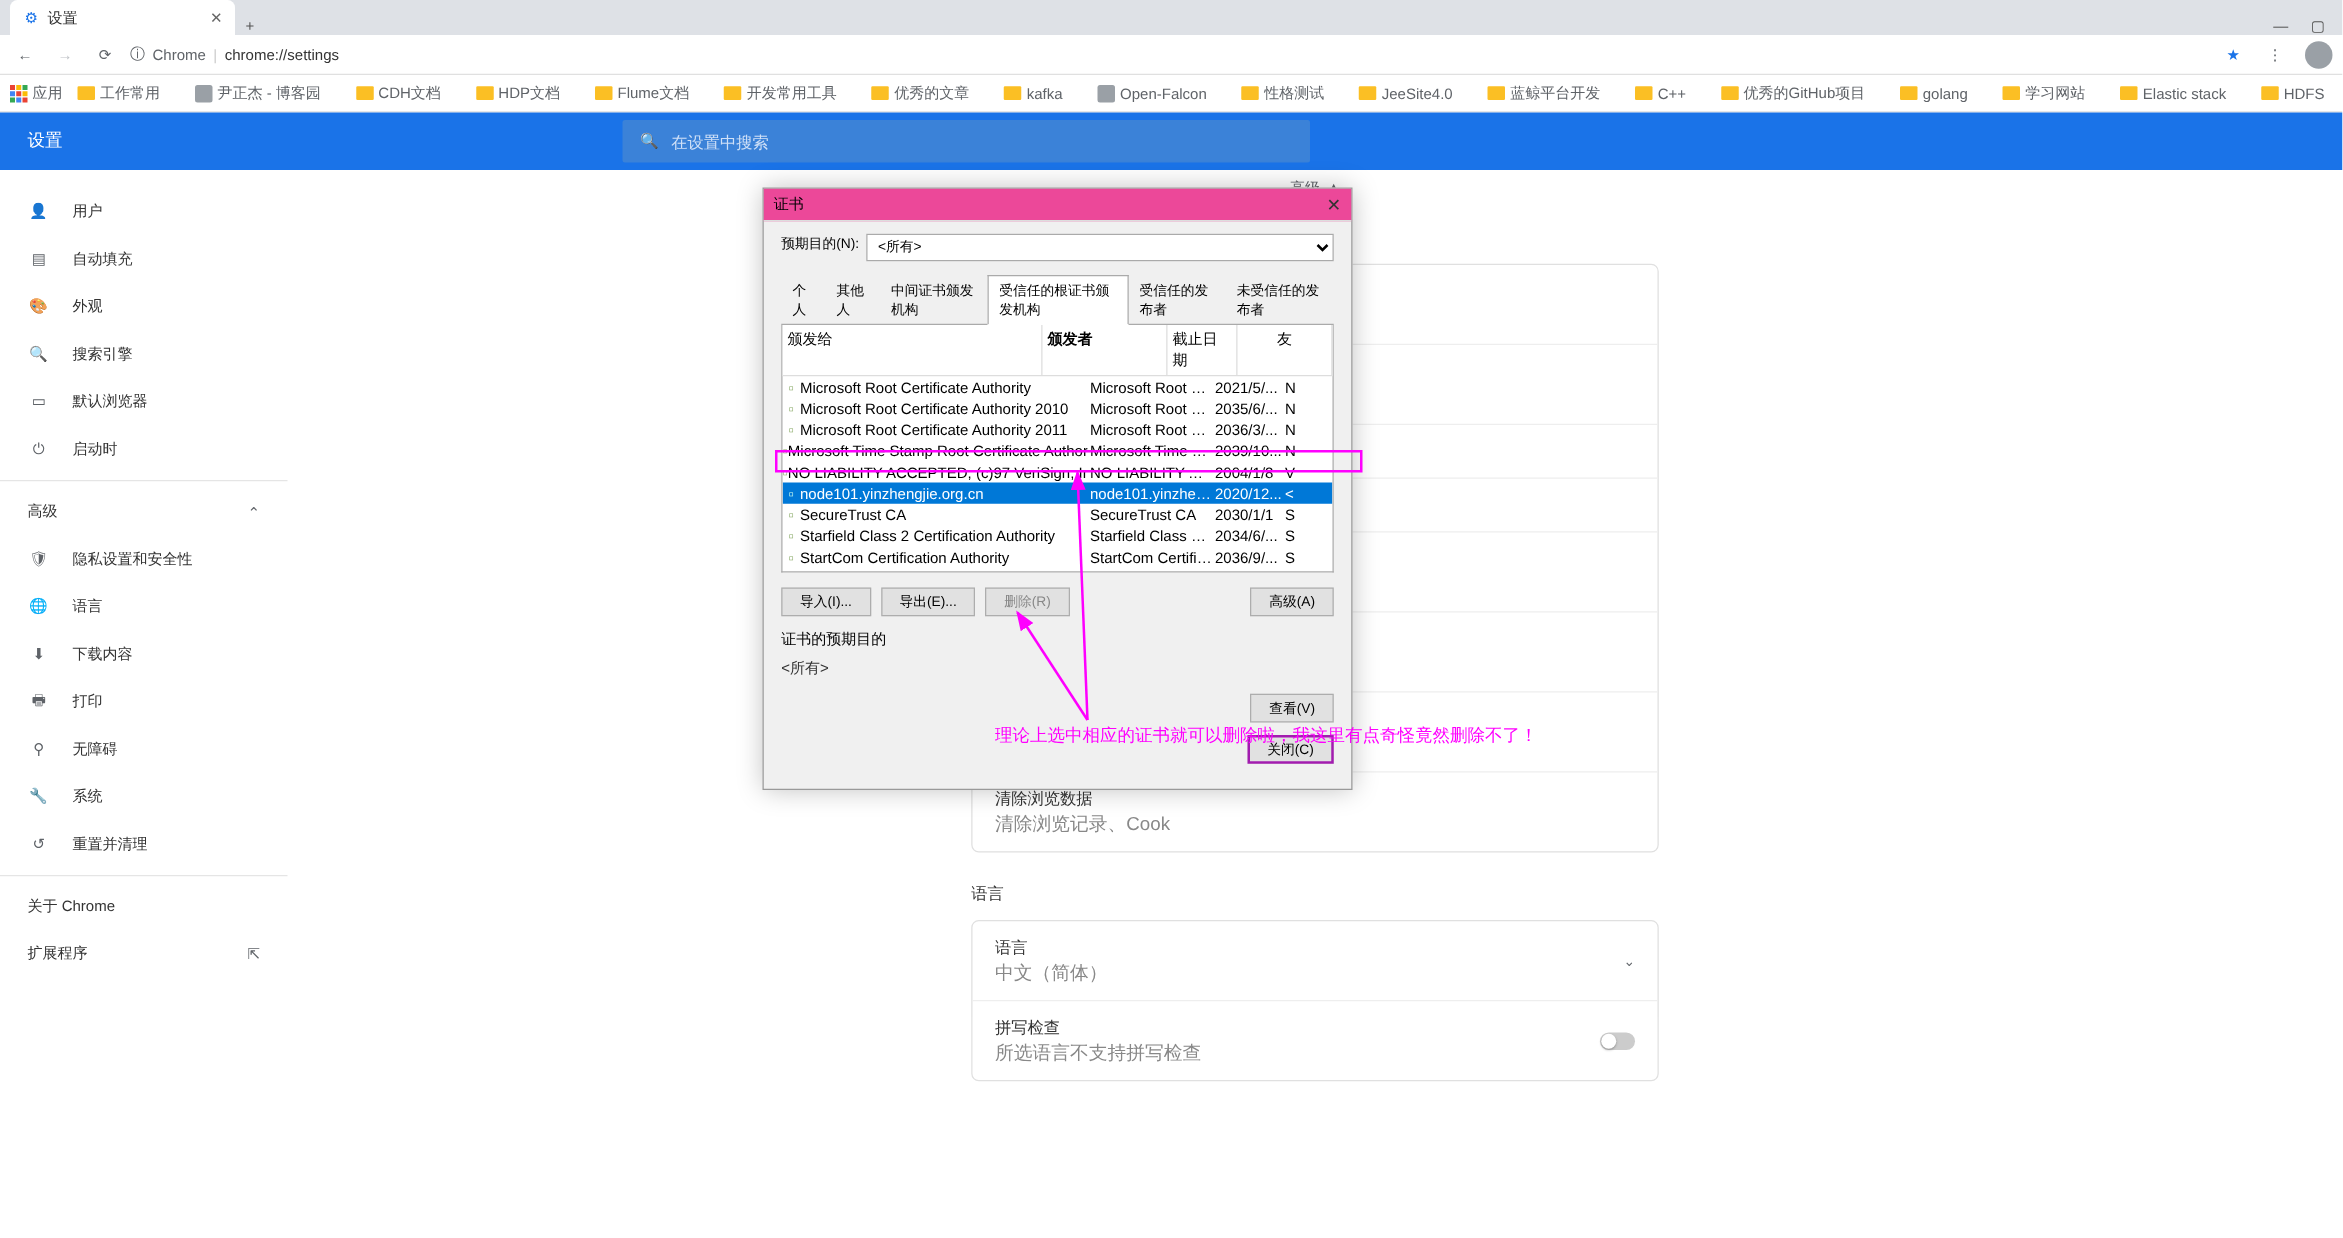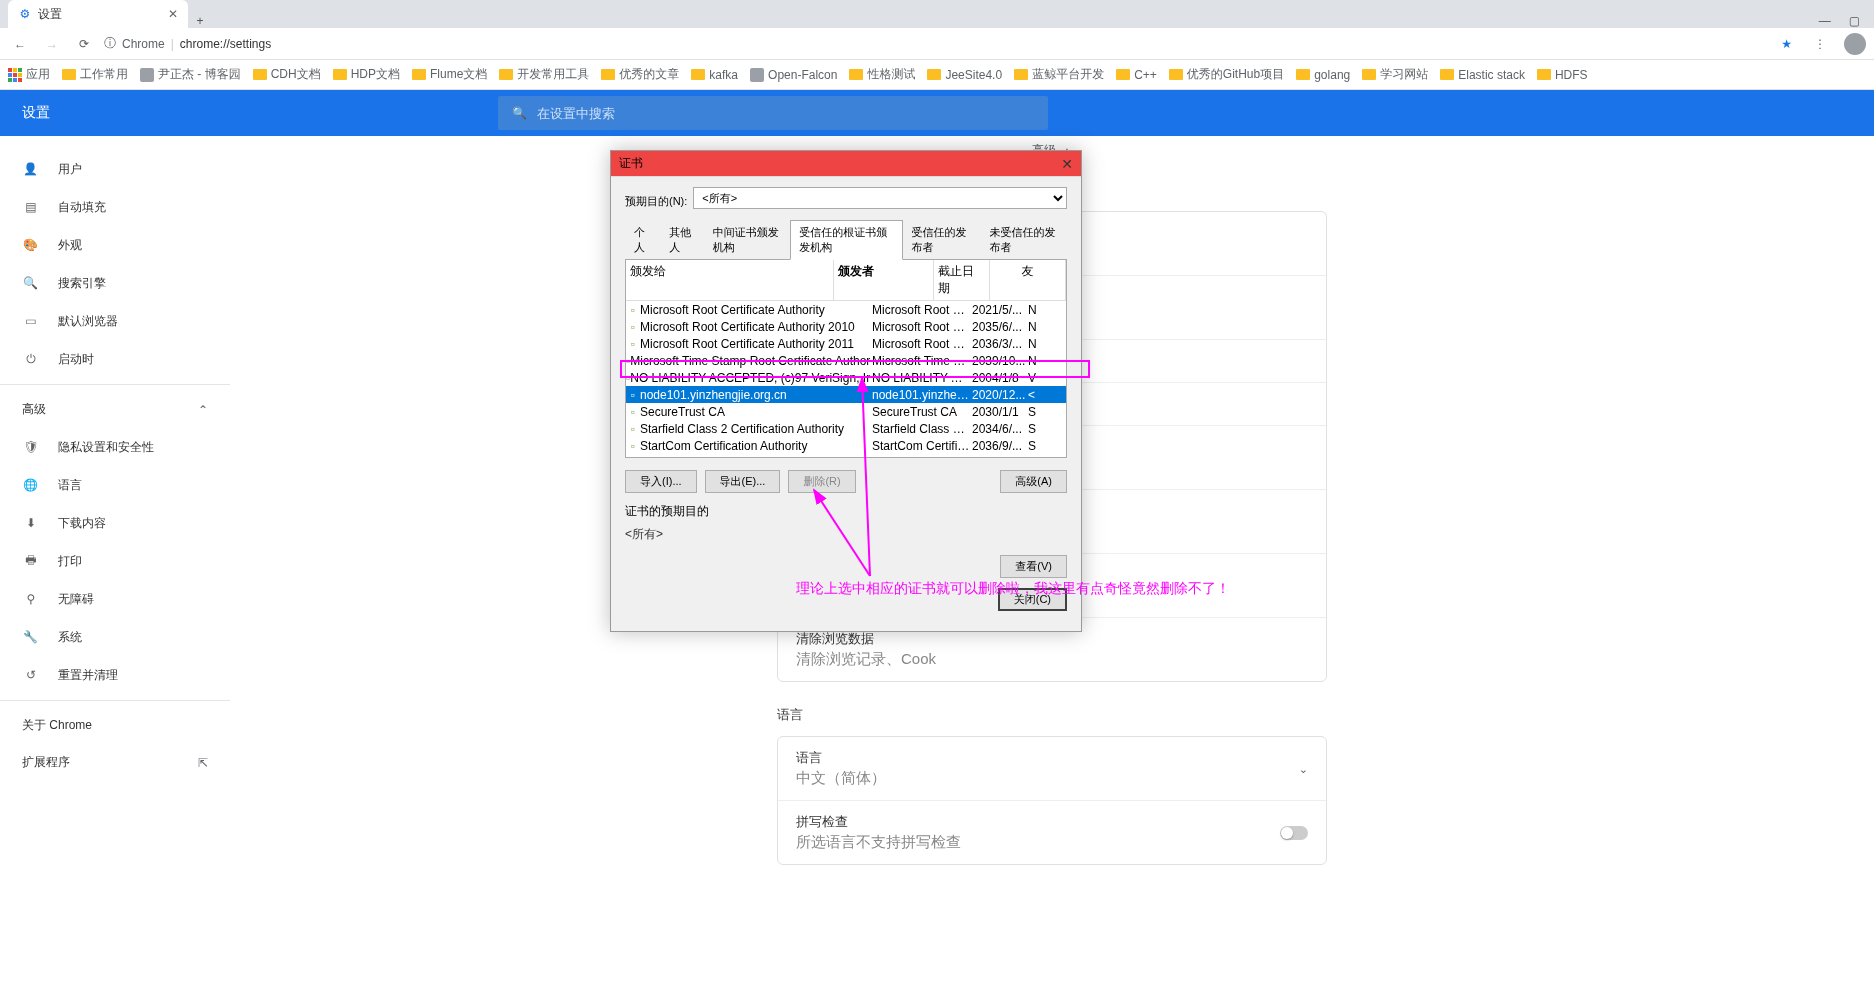--- a/index.html
+++ b/index.html
@@ -59,25 +59,25 @@
 .card-row { padding: 12px 18px; border-bottom: 1px solid #eee; cursor: pointer; position: relative; }
 .card-row:last-child { border-bottom: none; }
 .card-row .row-title { font-size: 13px; color: #333; }
 .card-row .row-sub { font-size: 15px; color: #888; margin-top: 2px; }
 .row-chev { position: absolute; right: 18px; top: 50%; transform: translateY(-50%); color: #5f6368; font-size: 11px; }
 .toggle { position: absolute; right: 18px; top: 50%; transform: translateY(-50%); width: 28px; height: 14px; background: #ccc; border-radius: 7px; }
 .toggle::after { content:""; position:absolute; width:12px; height:12px; background:#fff; border-radius:50%; top:1px; left:1px; box-shadow: 0 1px 2px rgba(0,0,0,.3); }
 
 
 .dialog { position: absolute; left: 610px; top: 150px; width: 472px; height: 482px; background: #f0f0f0; border: 1px solid #999; box-shadow: 0 0 20px rgba(0,0,0,.25); }
-.dlg-title { background: #ef4444; height: 26px; display: flex; align-items: center; padding: 0 8px; border-bottom: 1px solid #ddd; }
+.dlg-title { background: #ec4899; height: 26px; display: flex; align-items: center; padding: 0 8px; border-bottom: 1px solid #ddd; }
 .dlg-title-text { flex: 1; font-size: 12px; }
 .dlg-close { cursor: pointer; font-size: 14px; color: #333; }
 .dlg-body { padding: 10px 14px; }
-.purpose-row { display: flex; align-items: flex-end; gap: 6px; margin-bottom: 10px; }
+.purpose-row { display: flex; align-items: flex-start; gap: 6px; margin-bottom: 10px; }
 .purpose-label { font-size: 11px; }
 .purpose-combo { flex: 1; height: 22px; background: #fff; border: 1px solid #aaa; font-size: 11px; padding: 0 4px; }
 .tabs { display: flex; border-bottom: 1px solid #aaa; }
 .tab-btn { font-size: 11px; padding: 4px 8px; border: 1px solid transparent; cursor: pointer; position: relative; top: 1px; }
 .tab-btn.active { background: #fff; border: 1px solid #aaa; border-bottom: 1px solid #fff; }
 .cert-list { background: #fff; border: 1px solid #aaa; border-top: none; height: 198px; overflow: hidden; }
 .cert-head { display: flex; background: #fff; border-bottom: 1px solid #ddd; font-size: 11px; }
 .ch-col { padding: 3px 4px; border-right: 1px solid #ddd; }
 .ch1 { width: 208px; } .ch2 { width: 100px; font-weight: bold; } .ch3 { width: 56px; } .ch4 { flex: 1; text-align:center; }
 .cert-rows { overflow-y: auto; height: 158px; }
@@ -86,21 +86,21 @@
 .cert-icon { width: 14px; text-align: center; color: #8a6; }
 .cert-row.selected .cert-icon { color: #cfe; }
 .c1 { width: 244px; overflow: hidden; text-overflow: ellipsis; display: flex; align-items: center; }
 .c2 { width: 100px; overflow: hidden; text-overflow: ellipsis; padding-left: 2px;}
 .c3 { width: 56px; padding-left: 2px;}
 .c4 { flex: 1; padding-left: 2px;}
 
 .dlg-btns { display: flex; gap: 8px; margin-top: 12px; align-items: center; }
 .dlg-btn { height: 23px; padding: 0 14px; background: #e1e1e1; border: 1px solid #adadad; font-size: 11px; cursor: pointer; }
 .dlg-btn:disabled { color: #888; }
-.dlg-btn.default { border: 2px solid #404040; }
+.dlg-btn.default { border: 2px solid #a21caf; }
 .dlg-btns .spacer { flex: 1; }
 
 .purpose-box { margin-top: 10px; font-size: 11px; }
 .purpose-box .pb-title { margin-bottom: 6px; }
 .purpose-box .pb-val { color: #333; }
 
 .dlg-footer { display: flex; margin-top: 10px; }
 .dlg-footer .spacer { flex: 1; }
 
 
@@ -147,21 +147,21 @@
         <span></span>
         <span></span>
         <span></span>
         <span></span>
         <span></span>
         <span></span>
         <span></span>
       </div>
     <span>应用</span>
   </div>
-  <div id="bm-container" style="display:flex;gap:12px;">
+  <div id="bm-container" style="display:flex;gap:28px;">
       <div class="bm">
         <div class="bm-folder"></div>
         <span>工作常用</span>
       </div>
       <div class="bm">
         <div class="bm-icon-gray"></div>
         <span>尹正杰 - 博客园</span>
       </div>
       <div class="bm">
         <div class="bm-folder"></div>

